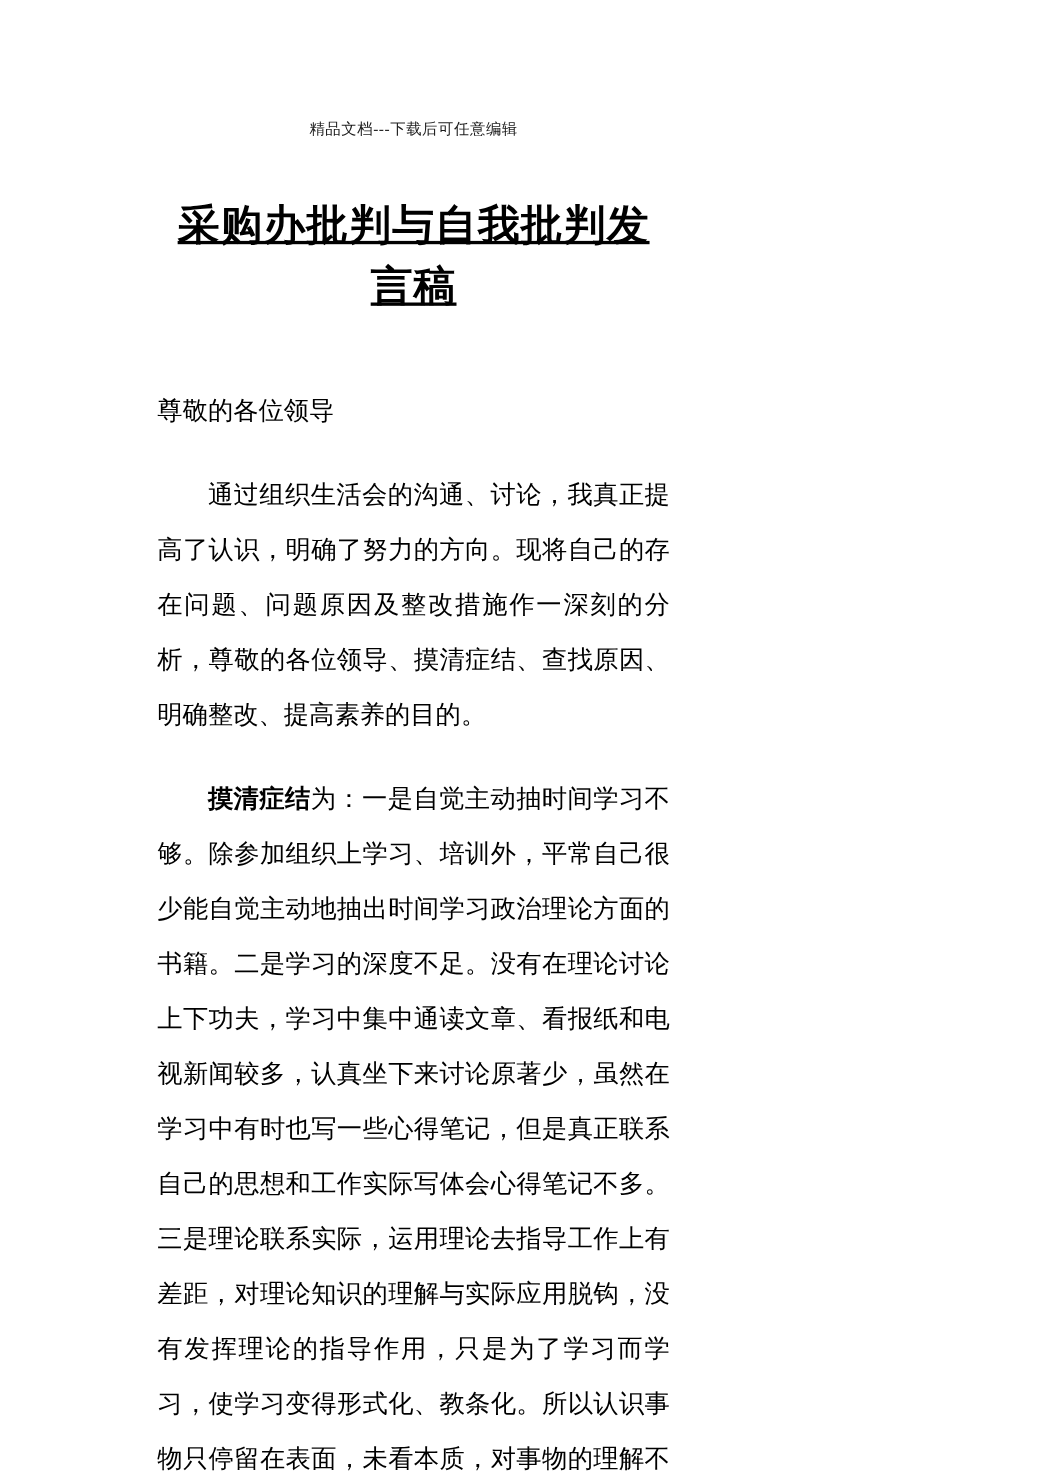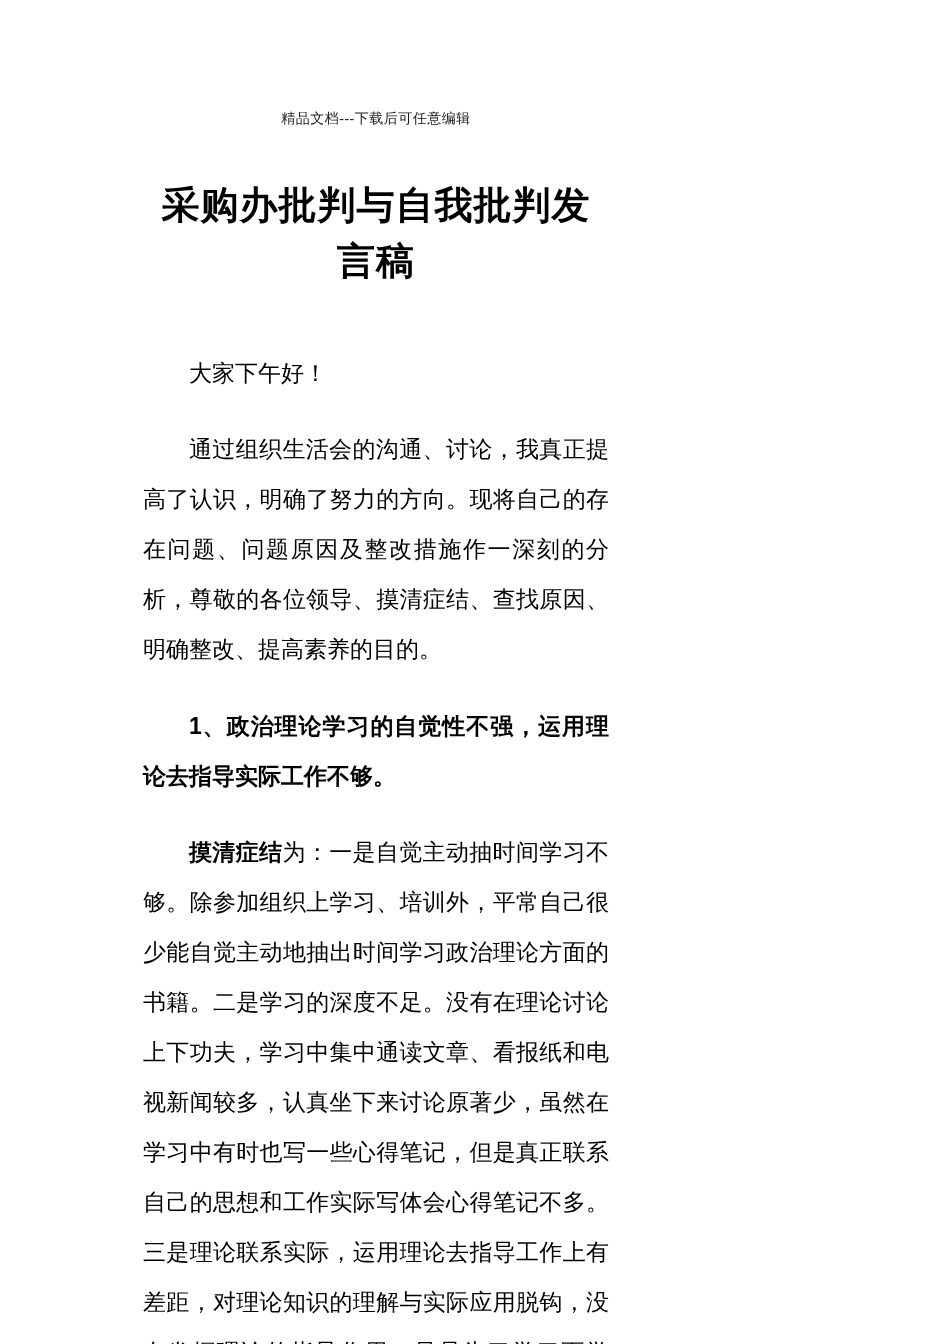--- a/index.html
+++ b/index.html
@@ -30,20 +30,21 @@
     letter-spacing: 0.5px;
   }
   .doc-title {
     margin-top: 48px;
     font-size: 38px;
     line-height: 56px;
     font-weight: bold;
     text-align: center;
     letter-spacing: 1px;
     font-family: "Liberation Sans", "DejaVu Sans", sans-serif;
+    text-decoration: underline;
   }
   .doc-body {
     margin-top: 60px;
   }
   .doc-body p {
     margin: 0 0 26px 0;
     font-size: 23px;
     line-height: 50px;
     text-align: justify;
     text-justify: inter-character;
@@ -65,23 +66,22 @@
 <body>
 
 <div class="page">
 
   <div class="doc-header">精品文档---下载后可任意编辑</div>
 
   <h1 class="doc-title">采购办批判与自我批判发言稿</h1>
 
   <div class="doc-body">
 
+    <p>尊敬的各位领导</p>
 
-    <p class="indent">大家下午好！</p>
 
     <p class="indent">通过组织生活会的沟通、讨论，我真正提高了认识，明确了努力的方向。现将自己的存在问题、问题原因及整改措施作一深刻的分析，尊敬的各位领导、摸清症结、查找原因、明确整改、提高素养的目的。</p>
 
-    <p class="indent section-heading">1、政治理论学习的自觉性不强，运用理论去指导实际工作不够。</p>
 
     <p class="indent"><span class="bold-lead">摸清症结</span><span>为：一是自觉主动抽时间学习不够。除参加组织上学习、培训外，平常自己很少能自觉主动地抽出时间学习政治理论方面的书籍。二是学习的深度不足。没有在理论讨论上下功夫，学习中集中通读文章、看报纸和电视新闻较多，认真坐下来讨论原著少，虽然在学习中有时也写一些心得笔记，但是真正联系自己的思想和工作实际写体会心得笔记不多。三是理论联系实际，运用理论去指导工作上有差距，对理论知识的理解与实际应用脱钩，没有发挥理论的指导作用，只是为了学习而学习，使学习变得形式化、教条化。所以认识事物只停留在表面，未看本质，对事物的理解不深刻、不全面。四是由于政治理论学习不够，表现在理想信念上，虽然也有</span></p>
 
   </div>
 </div>
 
 </body></html>

